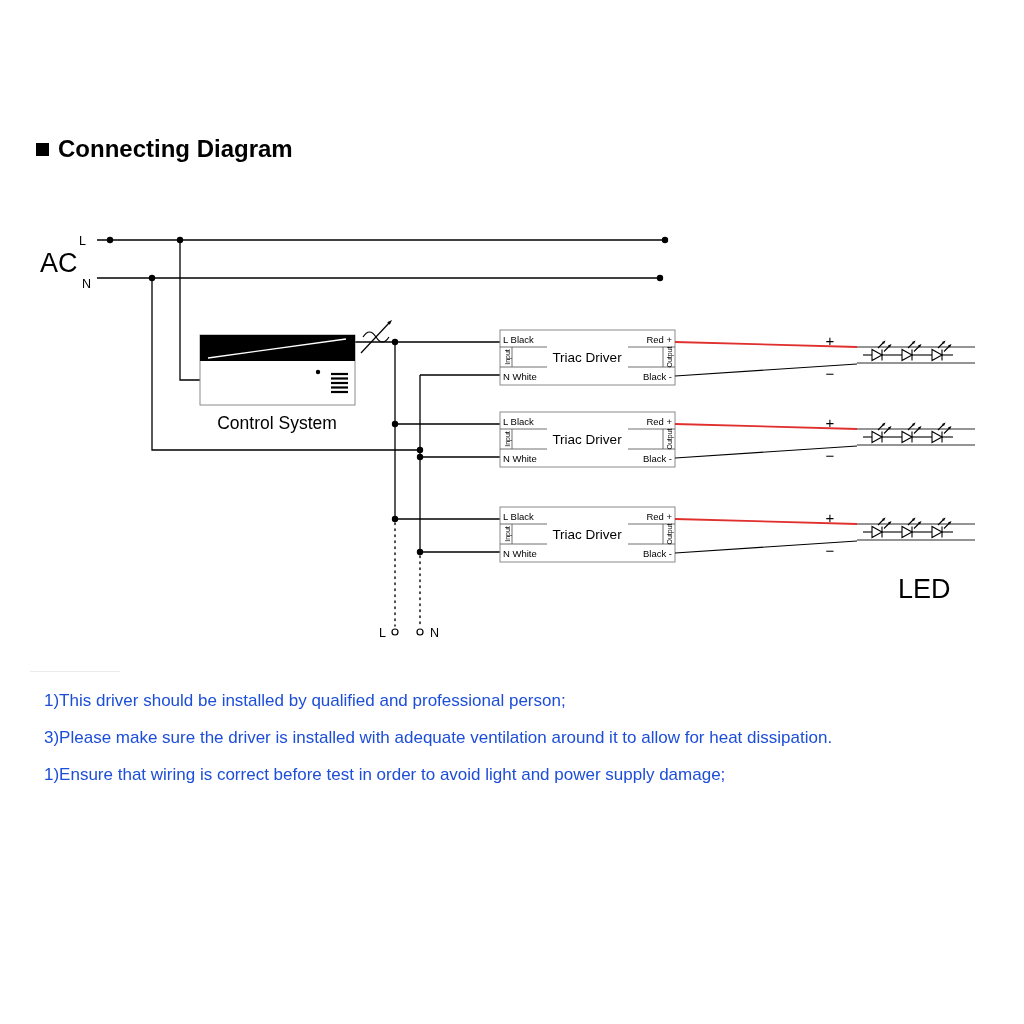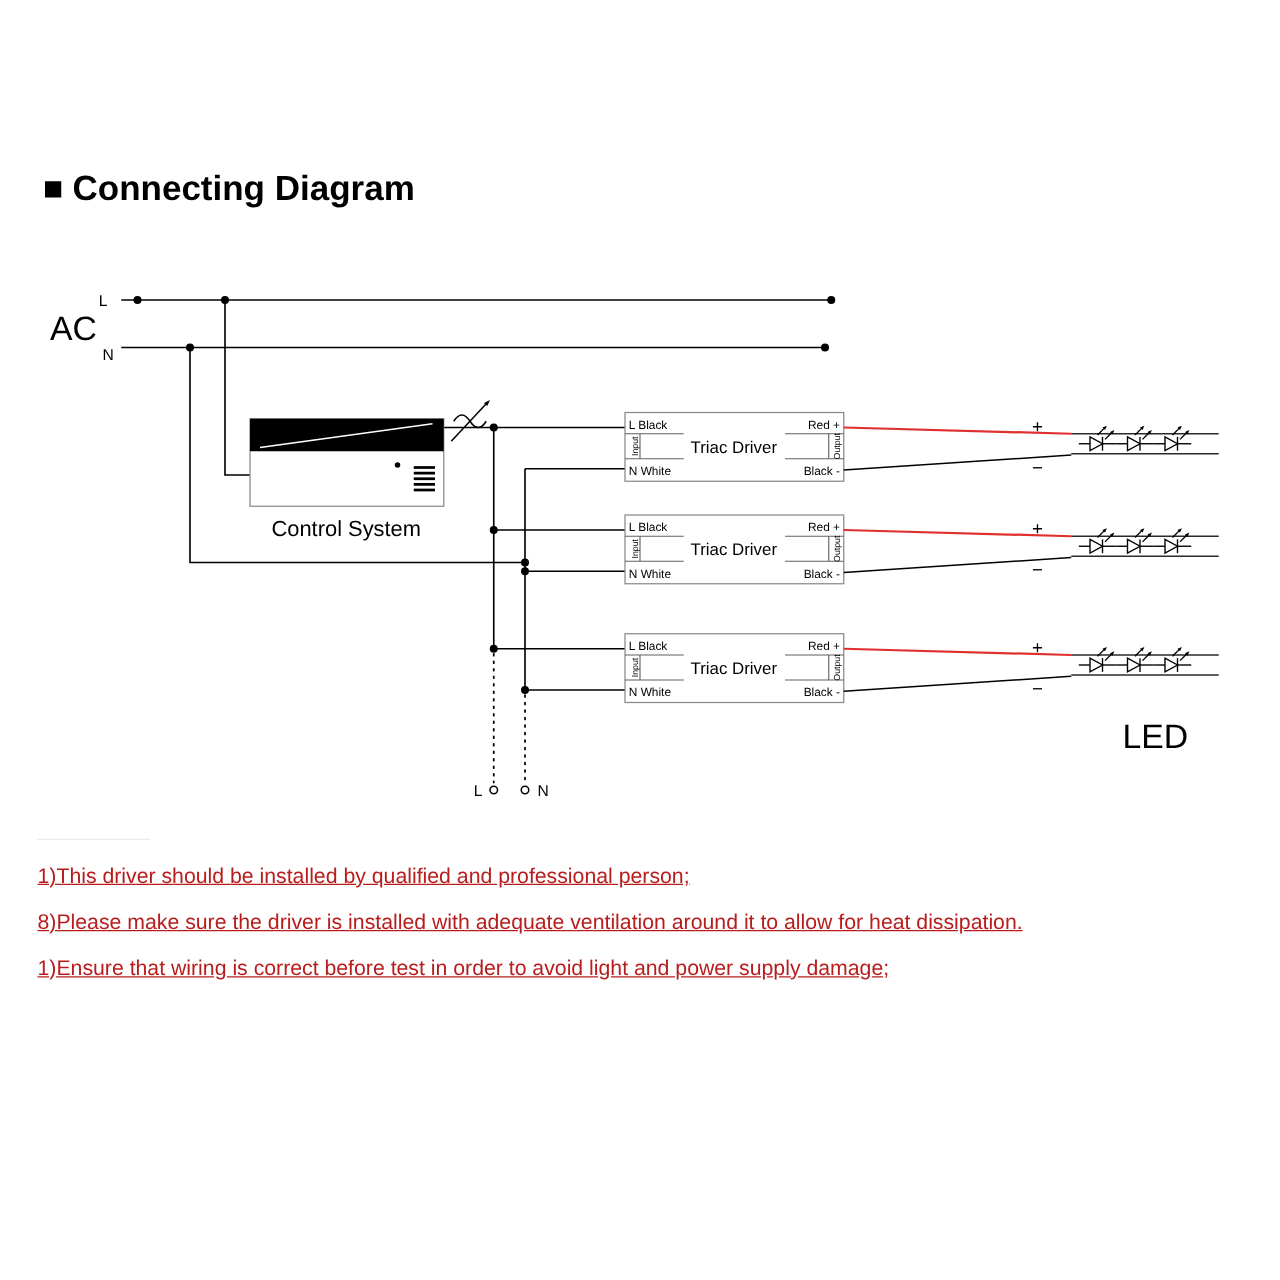--- a/index.html
+++ b/index.html
@@ -1,24 +1,24 @@
 <!DOCTYPE html>
 <html><head>
 <meta charset="utf-8">
 <style>
   html,body{margin:0;padding:0;background:#fff;}
   body{width:1024px;height:1024px;font-family:"Liberation Sans",sans-serif;color:#000;}
   .page{position:relative;width:1024px;height:1024px;background:#fff;overflow:hidden;}
   .title-row{position:absolute;left:36px;top:135px;display:flex;align-items:center;gap:9px;}
   .bullet{width:13px;height:13px;background:#000;display:inline-block;}
-  .title-row h1{margin:0;font-size:28px;font-weight:700;color:#000;}
+  .title-row h1{margin:0;font-size:24px;font-weight:700;color:#000;}
   svg.diagram{position:absolute;left:0;top:0;}
   .divider{position:absolute;left:30px;top:671px;width:90px;height:1px;background:#ececec;}
   .notes{position:absolute;left:30px;top:690px;width:968px;}
-  .notes p{margin:0 0 15px 0;font-size:17px;line-height:1.28;color:#b91c1c;text-decoration:underline;}
+  .notes p{margin:0 0 15px 14px;font-size:17px;line-height:1.28;color:#1d4ed8;}
 
   
   .w{stroke:#000;stroke-width:1.3;fill:none;}
   .blk{stroke:#000;stroke-width:1.2;fill:none;}
   .dot{fill:#000;stroke:none;}
   .box{fill:#fff;stroke:#8a8a8a;stroke-width:1;}
   .thin{stroke:#606060;stroke-width:0.9;}
   .rail{stroke:#2a2a2a;stroke-width:1.1;fill:none;}
   .red{fill:none;stroke:#e0302e;stroke-width:1.8;}
   .dotted{stroke:#000;stroke-width:1.4;stroke-dasharray:1.5 4.5;stroke-linecap:round;fill:none;}
@@ -209,17 +209,17 @@
       <text x="430" y="637" class="t12">N</text>
     </g>
 
     <text x="898" y="598" class="t27">LED</text>
   </svg>
 
   <div class="divider"></div>
 
   <div class="notes">
     <p>1)This driver should be installed by qualified and professional person;</p>
-    <p>8)Please make sure the driver is installed with adequate ventilation around it to allow for heat dissipation.</p>
+    <p>3)Please make sure the driver is installed with adequate ventilation around it to allow for heat dissipation.</p>
     <p>1)Ensure that wiring is correct before test in order to avoid light and power supply damage;</p>
   </div>
 
 </div>
 
 </body></html>

